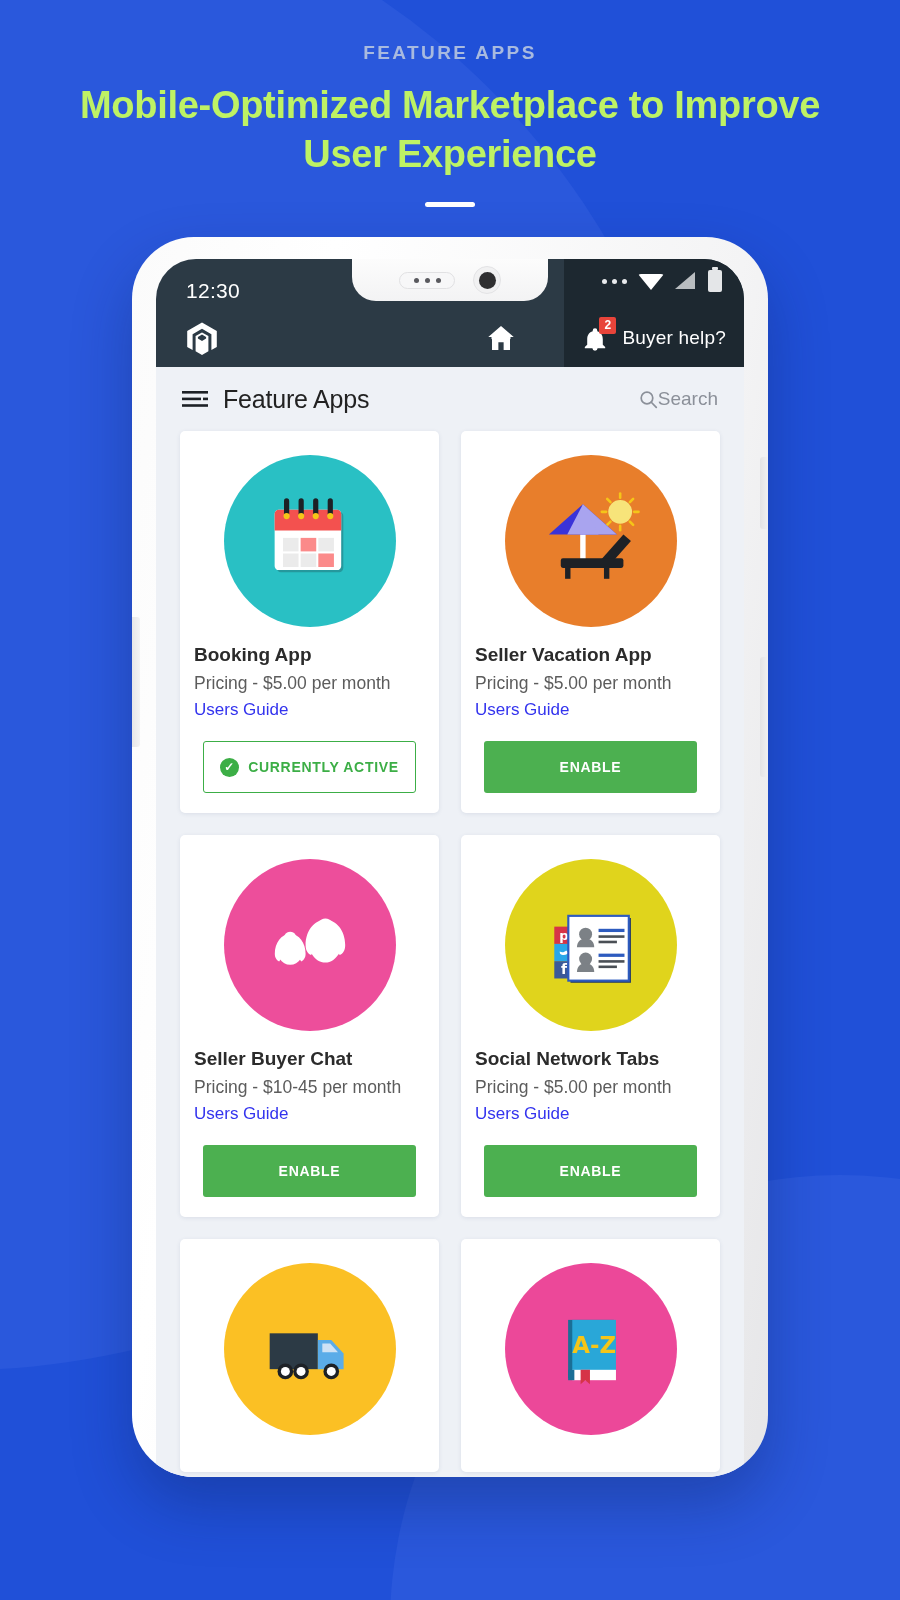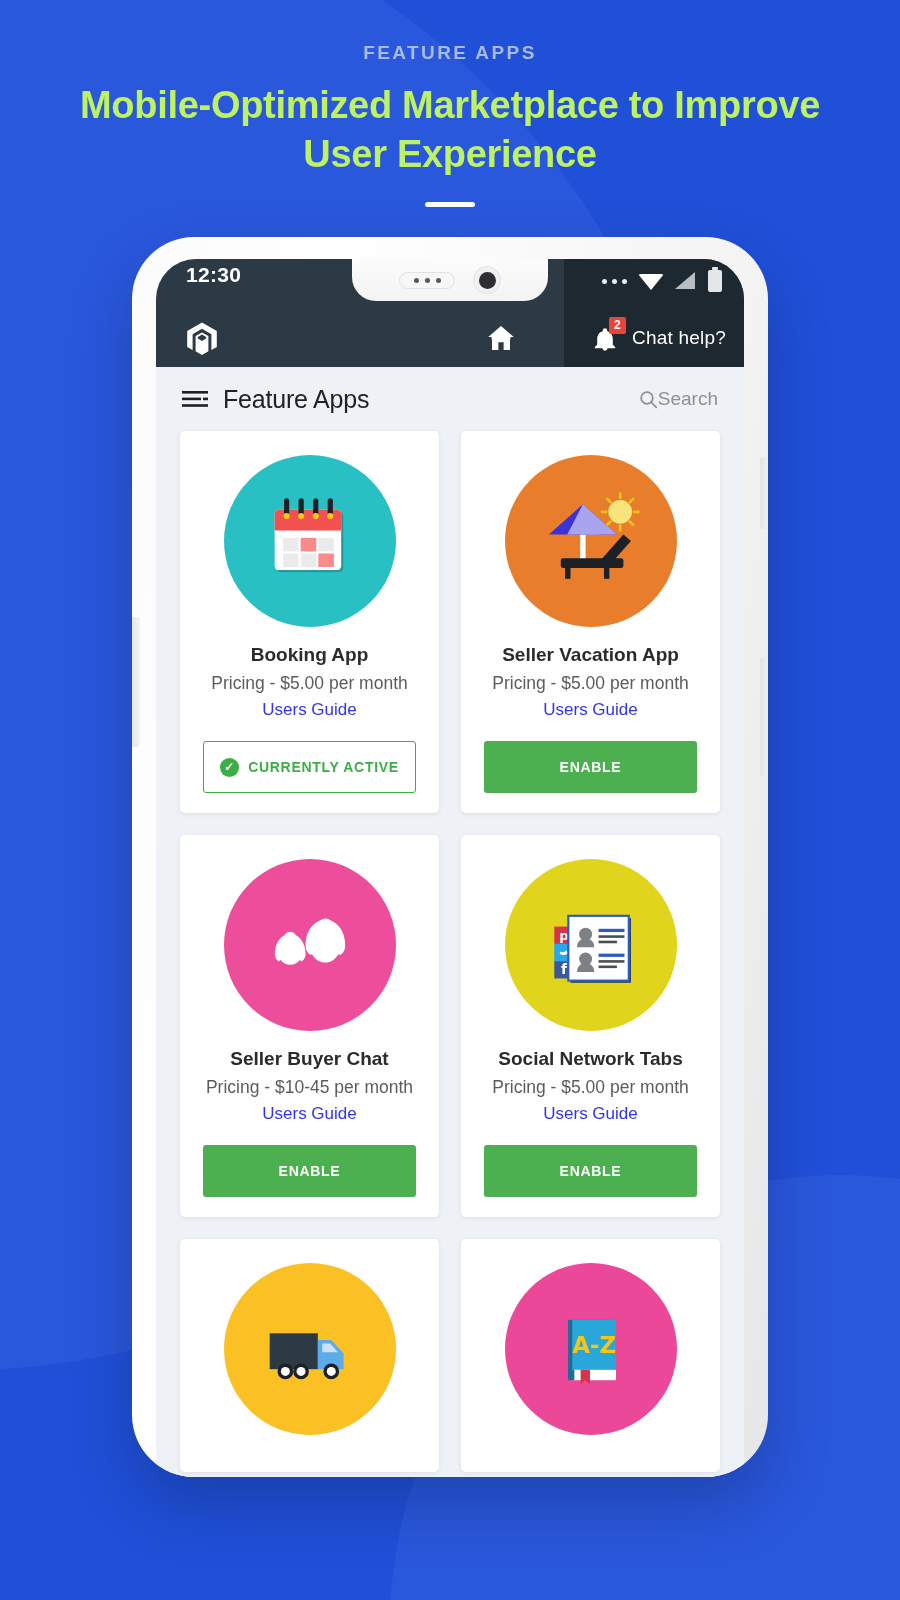--- a/index.html
+++ b/index.html
@@ -83,22 +83,22 @@
     position:relative;
     height:50px;
     background:#2c3a45;
     color:#ffffff;
   }
   #statusbar .sb-dark-right {
     position:absolute; right:0; top:0; width:180px; height:50px;
     background:#1d2830;
   }
   #clock {
-    position:absolute; left:30px; top:4px;
-    font-size:21px; font-weight:700; letter-spacing:.3px;
+    position:absolute; left:30px; top:20px;
+    font-size:21px; font-weight:400; letter-spacing:.3px;
   }
   #sb-icons {
     position:absolute; right:22px; top:11px;
     display:flex; align-items:center; gap:11px;
   }
   .sb-dots { display:flex; gap:5px; align-items:center; }
   .sb-dots i { width:5px; height:5px; border-radius:50%; background:#e8eaec; display:block; }
   .ico-wifi { width:26px; height:19px; position:relative; }
   .ico-wifi::after {
     content:""; position:absolute; left:0; top:2px;
@@ -184,21 +184,21 @@
     display:grid;
     grid-template-columns:1fr 1fr;
     column-gap:22px;
     row-gap:22px;
   }
   .card {
     background:#ffffff;
     border-radius:5px;
     box-shadow:0 1px 4px rgba(40,60,110,.10);
     padding:24px 14px 20px;
-    text-align:center;
+    text-align:left;
   }
   .card-icon {
     width:172px; height:172px; border-radius:50%;
     margin:0 auto;
     display:flex; align-items:center; justify-content:center;
   }
   .card-name {
     margin-top:17px;
     font-size:19px; font-weight:700; color:#2b2b2b;
   }
@@ -281,21 +281,21 @@
         <path fill="#ffffff" d="M12 6.5 4.4 13v-2.4L12 4.1l7.6 6.5V13z"></path>
       </svg>
 
       <div id="appbar-actions">
         <div id="bell-wrap">
           <svg width="26" height="28" viewBox="0 0 24 24" style="position:absolute;left:0;top:4px;">
             <path fill="#ffffff" d="M12 22a2.4 2.4 0 0 0 2.4-2.3H9.6A2.4 2.4 0 0 0 12 22zm7.2-5.6v-5.2c0-3.5-1.9-6.4-5.1-7.2v-.8a2.1 2.1 0 1 0-4.2 0v.8c-3.2.8-5.1 3.7-5.1 7.2v5.2L2.6 18.5v1.1h18.8v-1.1z"></path>
           </svg>
           <span id="bell-badge">2</span>
         </div>
-        <span id="need-help">Chat help?</span>
+        <span id="need-help">Buyer help?</span>
       </div>
     </div>
 
     <div id="pagehead">
       <div id="page-title-wrap">
         <svg width="28" height="20" viewBox="0 0 28 20">
           <rect x="0" y="2" width="26" height="2.6" fill="#1d2126"></rect>
           <rect x="0" y="8.6" width="19" height="2.6" fill="#1d2126"></rect>
           <rect x="0" y="15.2" width="26" height="2.6" fill="#1d2126"></rect>
           <rect x="21" y="8.6" width="5" height="2.6" fill="#1d2126"></rect>

